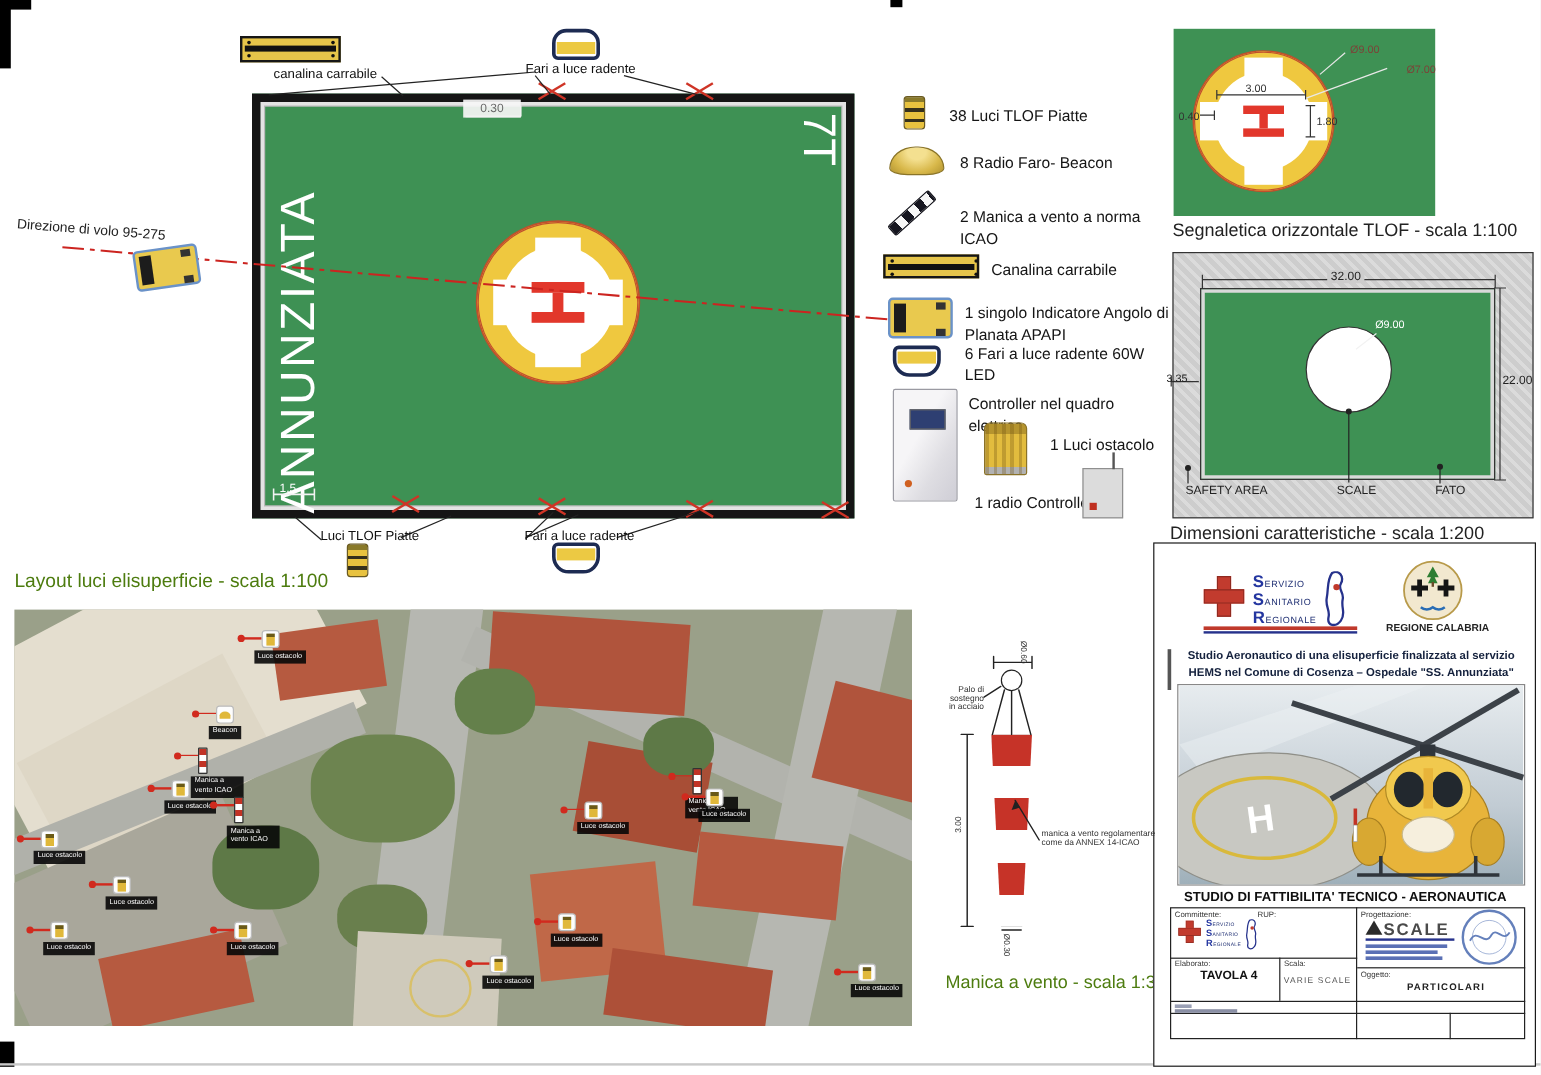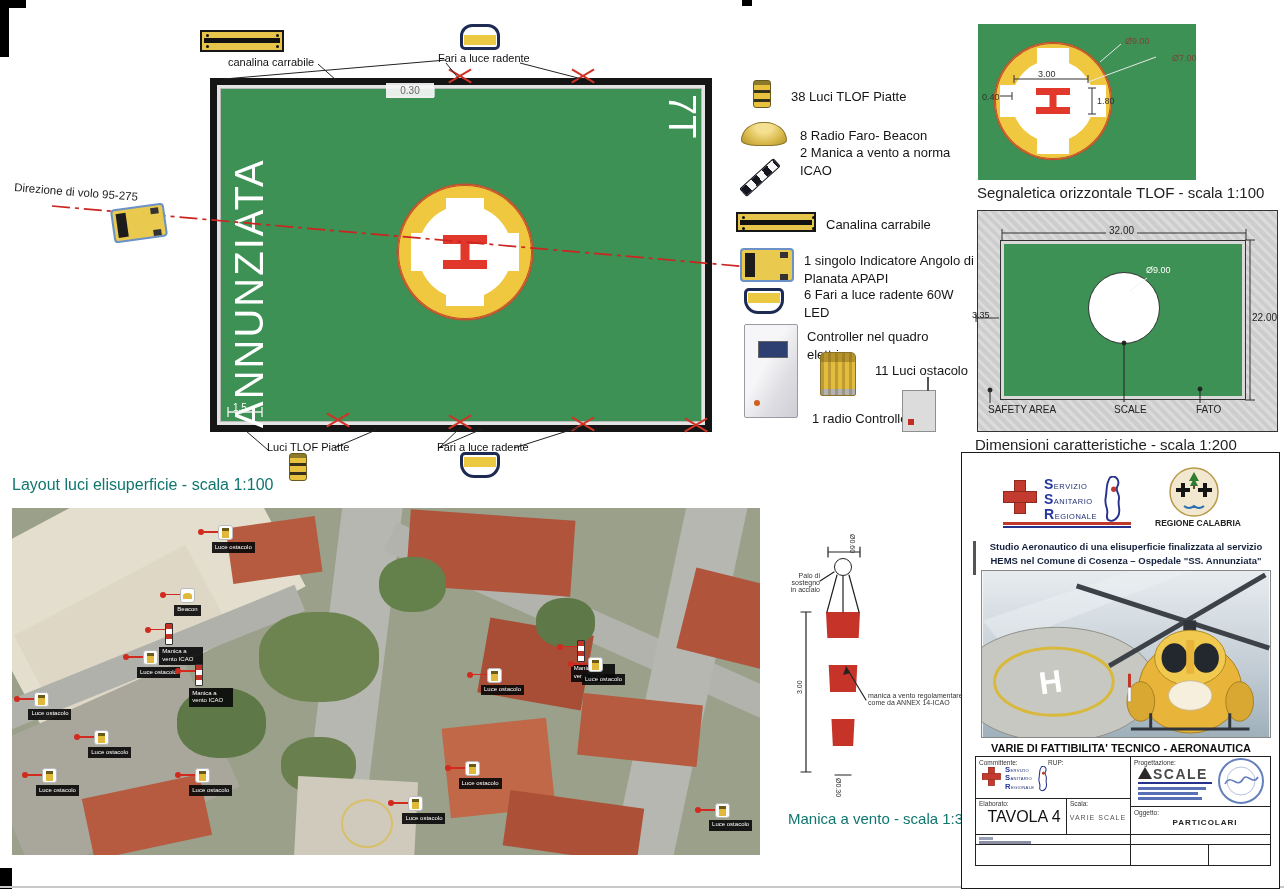--- a/index.html
+++ b/index.html
@@ -1,21 +1,21 @@
 <!DOCTYPE html>
 <html><head>
 <meta charset="utf-8">
 <style>
   * { margin:0; padding:0; box-sizing:border-box; }
   html,body { background:#e9e9e9; }
   #page { position:relative; width:1284px; height:896px; background:#fff;
           font-family:"Liberation Sans", sans-serif; overflow:hidden; color:#1a1a1a; }
 
   .abs { position:absolute; }
-  .cap { font-size:16px; color:#0f766e; }
+  .cap { font-size:16px; color:#4d7c0f; }
 
   
   .art { position:absolute; background:#000; }
 
   
   .plan { position:absolute; left:210px; top:78px; width:502px; height:354px;
           background:#3E9154; border:7px solid #151515;
           box-shadow: inset 0 0 0 3px #e3e3e3, inset 0 0 0 4px #b9b9b9; }
   .pad-name { position:absolute; left:226px; top:428px; transform:rotate(-90deg);
               transform-origin:0 0; color:#fff; font-size:40px; letter-spacing:2px;
@@ -153,21 +153,21 @@
   .ssr-line::first-letter { font-size:14px; font-weight:bold; color:#2436a0; }
   .tb-title { position:absolute; left:982px; top:540px; width:288px; font-size:9.5px; font-weight:bold;
       color:#14213d; text-align:center; line-height:1.45; }
   .tb-bar { position:absolute; left:973px; top:541px; width:3px; height:34px; background:#555; }
   .heli { position:absolute; left:981px; top:570px; width:290px; height:168px; border:1px solid #888; }
   .study { position:absolute; left:975px; top:742px; width:292px; text-align:center; font-weight:bold;
       font-size:11px; color:#101010; }
   .cell-lab { position:absolute; font-size:6.5px; color:#333; }
   .tbl-line { position:absolute; background:#222; }
   .microbar { position:absolute; height:3px; background:#9aa0b5; }
-  .tavola { position:absolute; font-size:16px; font-weight:normal; color:#111; }
+  .tavola { position:absolute; font-size:10px; font-weight:bold; color:#111; }
   .scala-v { position:absolute; font-size:7px; color:#555; letter-spacing:1px; }
   .oggetto-v { position:absolute; font-size:8px; font-weight:bold; color:#222; letter-spacing:1px; }
   .alphaca { position:absolute; font-size:14px; font-weight:bold; color:#4a4a4a; letter-spacing:1.5px; }
   .alphaca::before { content:""; display:inline-block; width:0; height:0; border-left:7px solid transparent;
       border-right:7px solid transparent; border-bottom:12px solid #2a2a2a; margin-right:1px; }
   .alpha-ul { position:absolute; height:2px; background:#26328c; }
   .stamp { position:absolute; left:1218px; top:758px; width:46px; height:46px; border:2px solid #4a6ab0;
       border-radius:50%; opacity:.85; }
   .region-name { position:absolute; left:1150px; top:518px; width:96px; text-align:center;
       font-size:8.5px; font-weight:bold; color:#222; }
@@ -220,36 +220,36 @@
   <div class="ic-fari down" style="left:460px;top:452px;"></div>
   <div class="ic-apapi" style="left:112px;top:206px;"></div>
 
   <div class="ic-tlofl" style="left:753px;top:80px;"></div>
   <div class="leg-label" style="left:791px;top:88px;">38 Luci TLOF Piatte</div>
 
   <div class="ic-beacon" style="left:741px;top:122px;"></div>
   <div class="leg-label" style="left:800px;top:127px;">8 Radio Faro- Beacon</div>
 
   <div class="ic-sockleg" style="left:737px;top:172px;"></div>
-  <div class="leg-label" style="left:800px;top:144px;width:165px;">2 Manica a vento a norma ICAO</div>
+  <div class="leg-label" style="left:800px;top:172px;width:165px;">2 Manica a vento a norma ICAO</div>
 
   <div class="ic-canalina" style="left:736px;top:212px;width:80px;height:20px;"></div>
   <div class="leg-label" style="left:826px;top:216px;">Canalina carrabile</div>
 
   <div class="ic-apapi" style="left:740px;top:248px;transform:none;"></div>
   <div class="leg-label" style="left:804px;top:252px;width:172px;">1 singolo Indicatore Angolo di Planata APAPI</div>
 
   <div class="ic-fari down" style="left:744px;top:288px;"></div>
   <div class="leg-label" style="left:804px;top:286px;width:168px;">6 Fari a luce radente 60W LED</div>
 
   <div class="ic-cabinet" style="left:744px;top:324px;"></div>
   <div class="leg-label" style="left:807px;top:328px;width:160px;">Controller nel quadro elettrico</div>
 
   <div class="ic-obst" style="left:820px;top:352px;"></div>
-  <div class="leg-label" style="left:875px;top:362px;">11 Luci ostacolo</div>
+  <div class="leg-label" style="left:875px;top:362px;">1 Luci ostacolo</div>
 
   <div class="leg-label" style="left:812px;top:410px;">1 radio Controller</div>
   <div class="ic-radio" style="left:902px;top:390px;"></div>
 
   <div class="tlof-panel"></div>
   <div class="tlof-ring">
       <i></i>
     </div>
   <div class="tlof-cv"></div>
   <div class="tlof-ch"></div>
@@ -465,21 +465,21 @@
     <ellipse cx="226" cy="88" rx="13" ry="15" fill="#22282e"></ellipse>
     <rect x="206" y="70" width="8" height="34" fill="#e8b43a"></rect>
     <ellipse cx="210" cy="126" rx="22" ry="15" fill="#f6efdd" stroke="#c9b98a"></ellipse>
     <ellipse cx="160" cy="132" rx="14" ry="20" fill="#d8a832" stroke="#a87f20"></ellipse>
     <ellipse cx="260" cy="132" rx="14" ry="20" fill="#d8a832" stroke="#a87f20"></ellipse>
     <path d="M150,160 h120 M170,144 v16 M250,144 v16" stroke="#2f353b" stroke-width="3" fill="none"></path>
     <rect x="147" y="104" width="3" height="14" fill="#c23325"></rect>
       <rect x="147" y="118" width="3" height="14" fill="#fff" stroke="#999" stroke-width=".5"></rect>
   </svg>
 
-  <div class="study">VARIE DI FATTIBILITA' TECNICO - AERONAUTICA</div>
+  <div class="study">STUDIO DI FATTIBILITA' TECNICO - AERONAUTICA</div>
 
   <div class="abs" style="left:975px;top:756px;width:296px;height:110px;border:1.2px solid #222;"></div>
   <div class="tbl-line" style="left:1130px;top:756px;width:1.2px;height:110px;"></div>
   <div class="tbl-line" style="left:975px;top:798px;width:156px;height:1px;"></div>
   <div class="tbl-line" style="left:1066px;top:798px;width:1px;height:36px;"></div>
   <div class="tbl-line" style="left:975px;top:834px;width:296px;height:1px;"></div>
   <div class="tbl-line" style="left:975px;top:844px;width:296px;height:1px;"></div>
   <div class="tbl-line" style="left:1208px;top:844px;width:1px;height:22px;"></div>
   <div class="tbl-line" style="left:1131px;top:806px;width:140px;height:1px;"></div>
 

